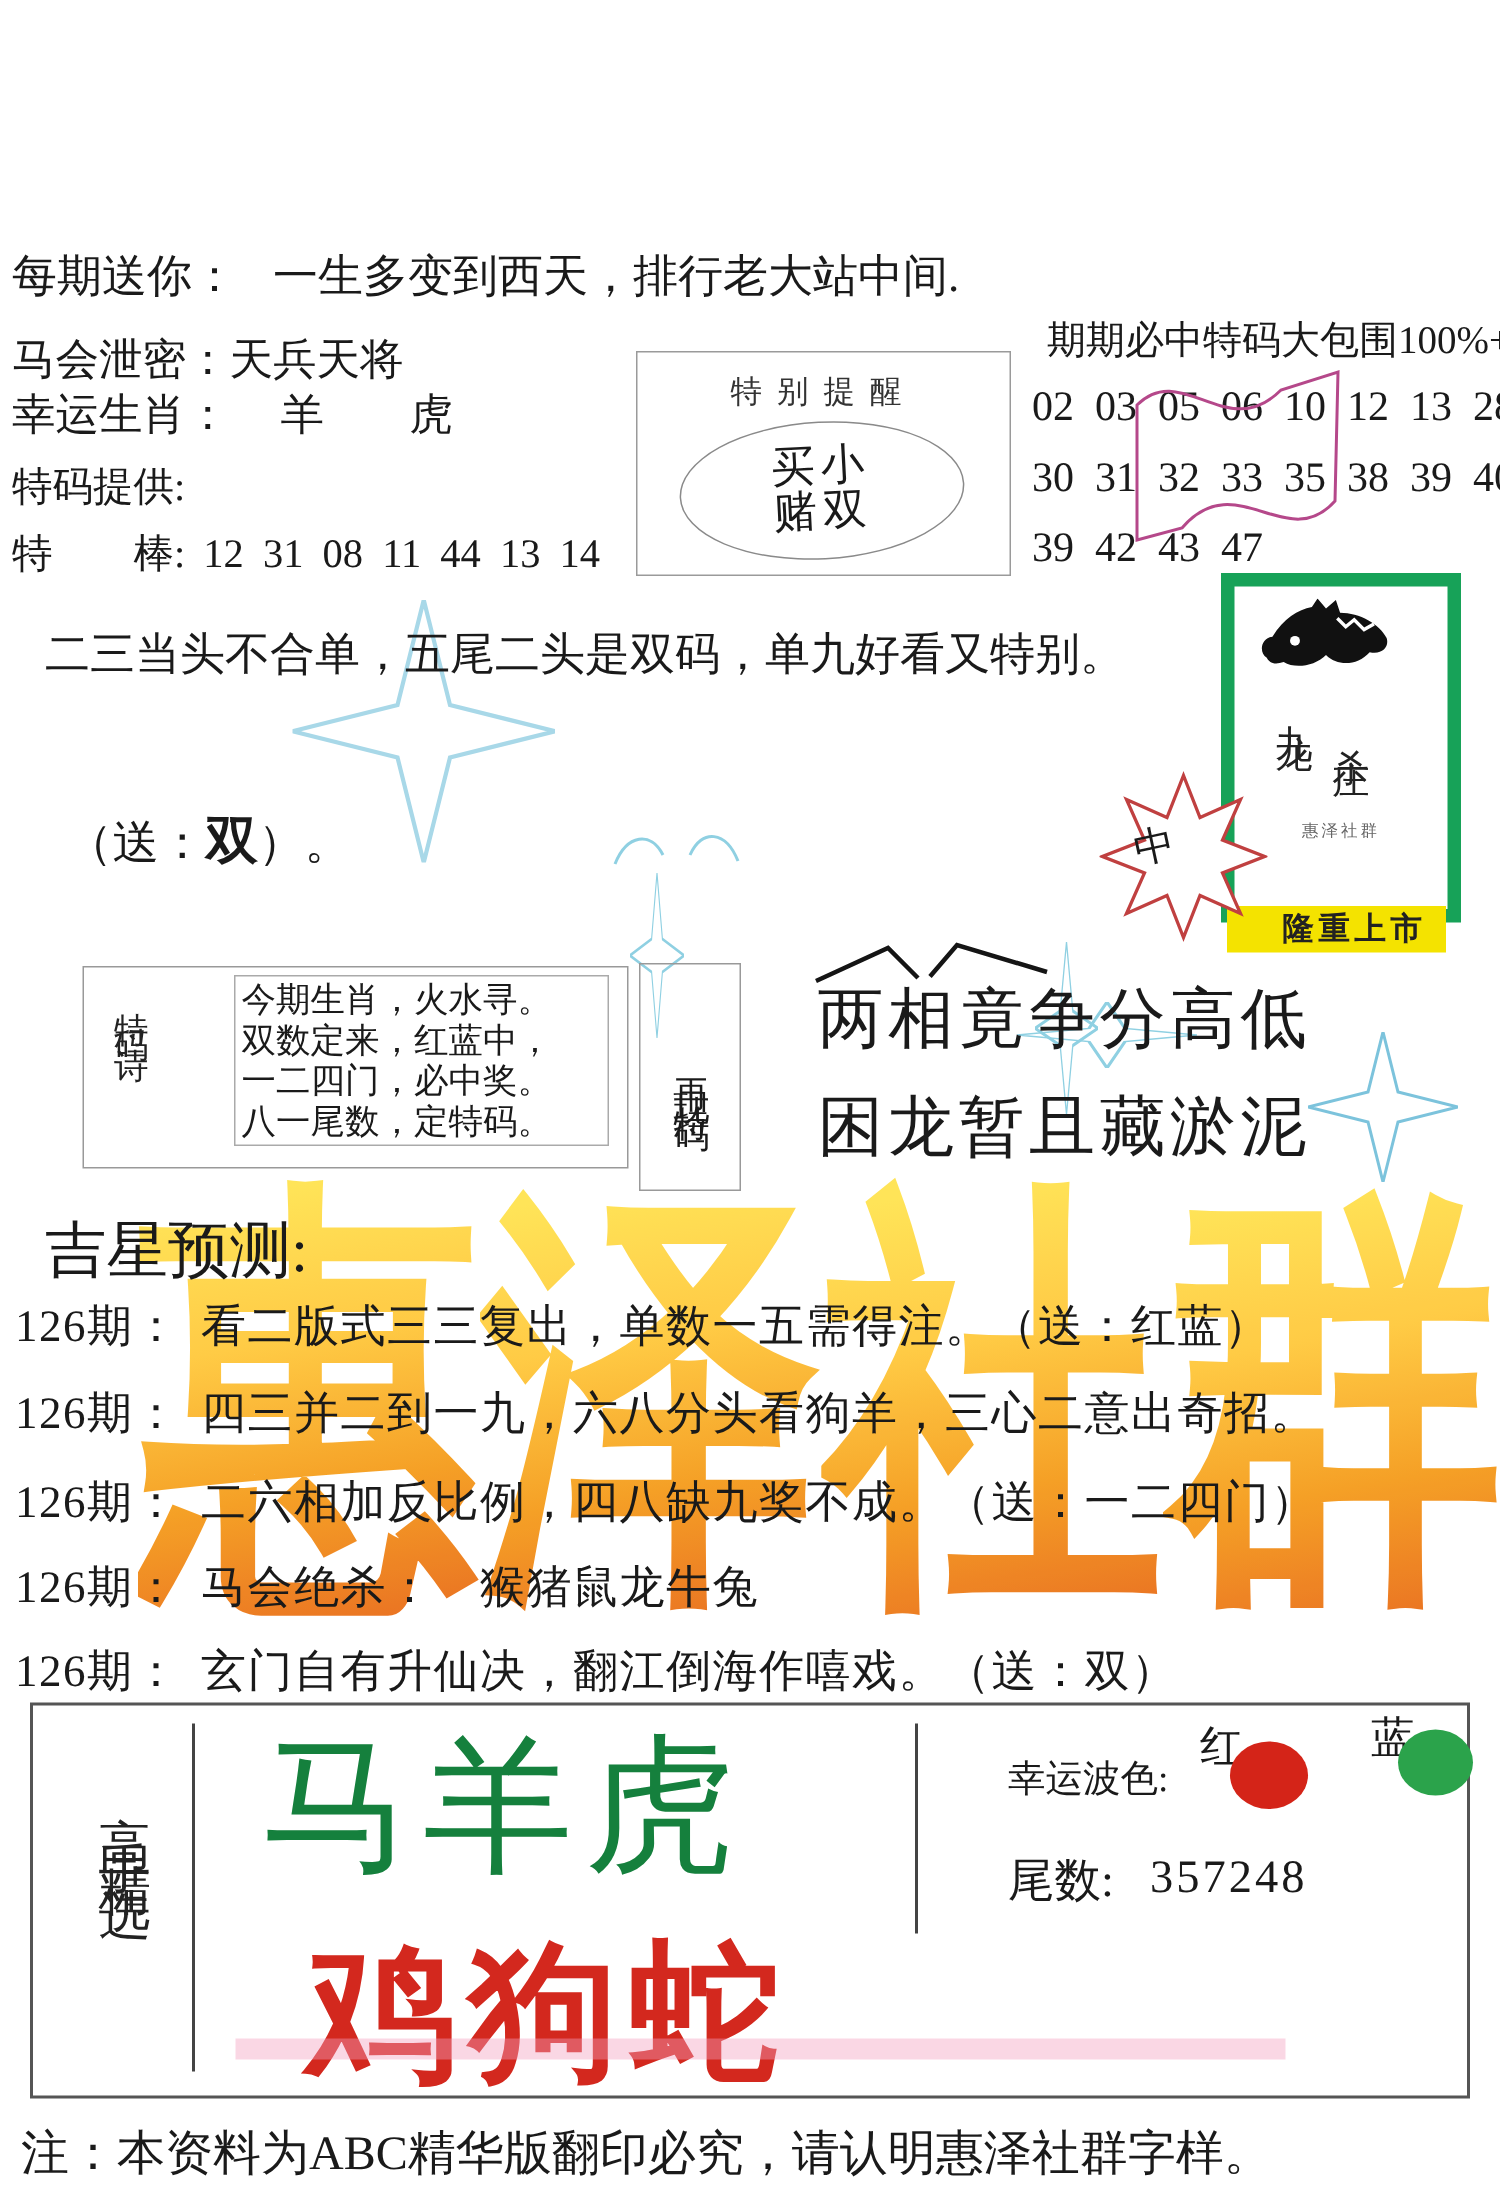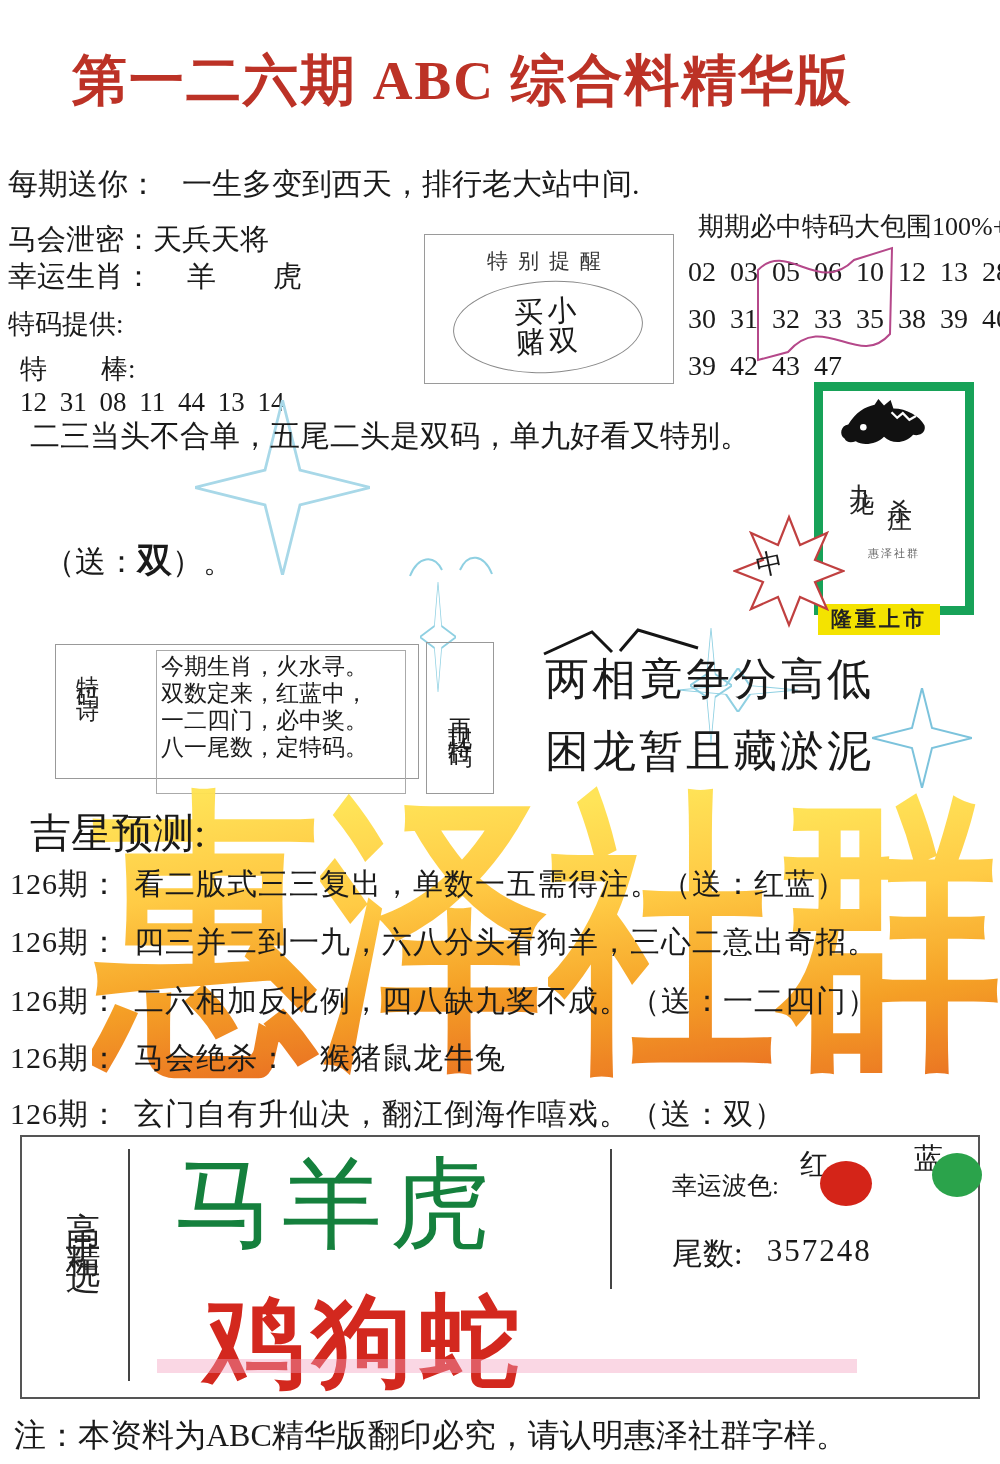--- a/index.html
+++ b/index.html
@@ -10,21 +10,21 @@
   .title{left:72px;top:44px;font-size:55px;font-weight:bold;color:#bc3226;letter-spacing:2px;}
 
   .infoline{display:flex;align-items:baseline;}
   .gift{left:8px;top:164px;font-size:30px;}
   .gift .lab{margin-right:24px;}
   .leak{left:8px;top:220px;font-size:29px;}
   .zodiac{left:8px;top:257px;font-size:29px;}
   .zodiac .val{margin-left:34px;letter-spacing:14px;}
   .codes{left:8px;top:306px;font-size:27px;}
   .codes .val,.stick .val{margin-left:12px;word-spacing:6px;}
-  .stick{left:8px;top:351px;font-size:27px;flex-direction:column;}
+  .stick{left:8px;top:351px;font-size:27px;}
 
   
   .rembox{left:424px;top:234px;width:248px;height:148px;border:1.5px solid #9a9a9a;}
   .rembox .rtitle{position:absolute;left:0;right:0;top:12px;text-align:center;
                   font-size:21px;letter-spacing:10px;color:#333;}
   .oval{position:absolute;left:28px;top:46px;width:188px;height:90px;border:1.3px solid #8a8a8a;
         border-radius:50%;transform:rotate(-3deg);display:flex;flex-direction:column;
         align-items:center;justify-content:center;}
   .oval div{font-size:29px;line-height:1.02;letter-spacing:4px;}
 
@@ -40,29 +40,29 @@
   .poem3{left:44px;top:537px;font-size:31px;z-index:2;}
   .poem3 .strong{font-size:35px;font-weight:bold;}
 
   
   .ninebox{left:814px;top:382px;width:142px;height:215px;border:9px solid #17a258;background:#fff;z-index:2;}
   .ninebox .col{position:absolute;writing-mode:vertical-rl;font-size:25px;letter-spacing:7px;color:#222;}
   .c1{left:22px;top:72px;} .c2{left:60px;top:88px;}
   .brand-small{position:absolute;left:0;right:0;top:155px;text-align:center;font-size:11px;
                color:#666;letter-spacing:2px;white-space:nowrap;}
   .banner{left:818px;top:604px;width:122px;height:31px;background:#f4e300;color:#222;
-          font-size:21px;font-weight:bold;text-align:center;line-height:31px;letter-spacing:3px;z-index:2;}
+          font-size:21px;font-weight:bold;text-align:center;line-height:31px;letter-spacing:3px;z-index:2;padding-left:24px;}
   .burstsvg{left:733px;top:512px;z-index:3;}
   .hitchar{left:756px;top:546px;font-size:27px;transform:rotate(-12deg);z-index:4;}
 
   
   .spbox{left:55px;top:644px;width:362px;height:133px;border:1.5px solid #999;}
   .spbox .side{position:absolute;left:16px;top:12px;writing-mode:vertical-rl;
                font-size:23px;letter-spacing:12px;color:#222;}
-  .spinner{position:absolute;left:100px;top:5px;width:250px;height:144px;border:1.5px solid #aaa;
+  .spinner{position:absolute;left:100px;top:5px;width:250px;height:114px;border:1.5px solid #aaa;
            padding:3px 4px;box-sizing:border-box;}
   .spinner div{font-size:23px;line-height:1.17;white-space:nowrap;}
   .recurbox{left:426px;top:642px;width:66px;height:150px;border:1.5px solid #999;
             display:flex;align-items:center;justify-content:center;}
   .recurbox span{writing-mode:vertical-rl;font-size:24px;letter-spacing:9px;}
 
   
   .coup1{left:545px;top:650px;font-size:44px;letter-spacing:3px;z-index:2;}
   .coup2{left:545px;top:722px;font-size:44px;letter-spacing:3px;z-index:2;}
 
@@ -98,21 +98,20 @@
 
   .footer{left:14px;top:1414px;font-size:32px;}
 
   svg{display:block;}
 </style>
 </head>
 <body>
 
 <div class="page">
 
-  <div class="abs title">第一二六期 ABC 综合料精华版</div>
 
   <div class="abs infoline gift">
     <span class="lab">每期送你：</span>
     <span class="val">一生多变到西天，排行老大站中间.</span>
   </div>
   <div class="abs infoline zodiac">
     <span class="lab">幸运生肖：</span>
     <span class="val">羊　虎</span>
   </div>
   <div class="abs infoline leak">

